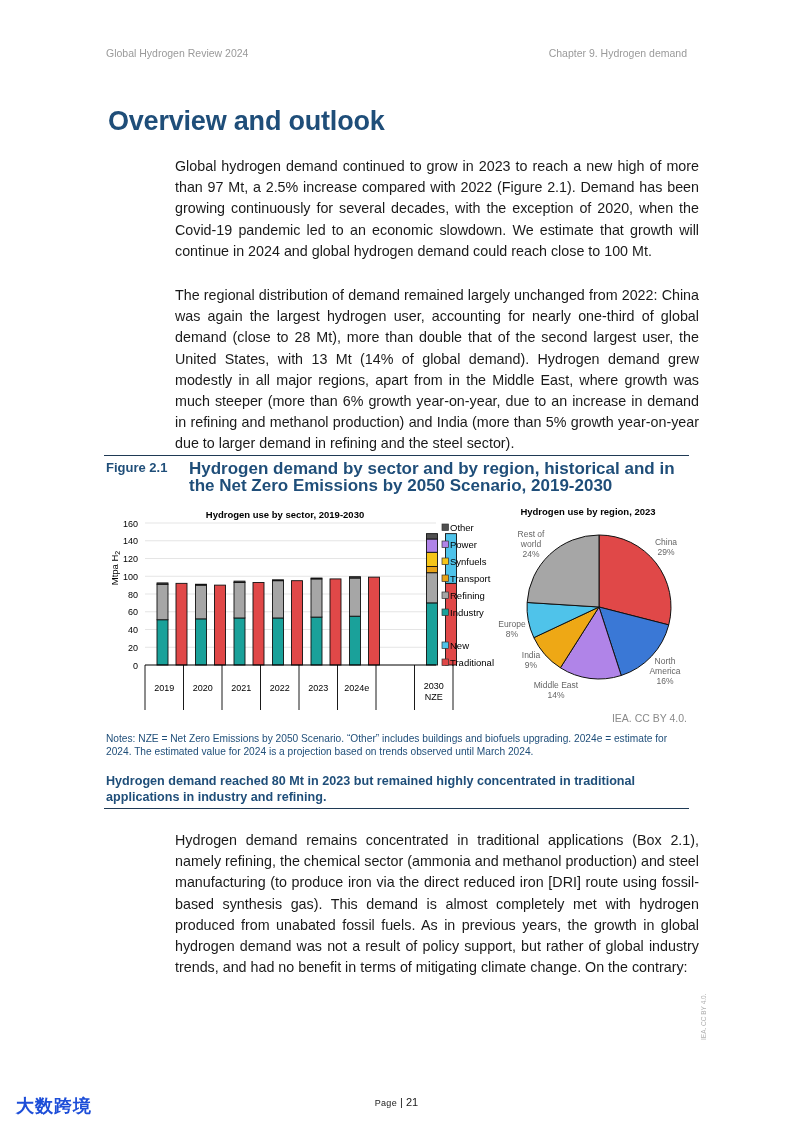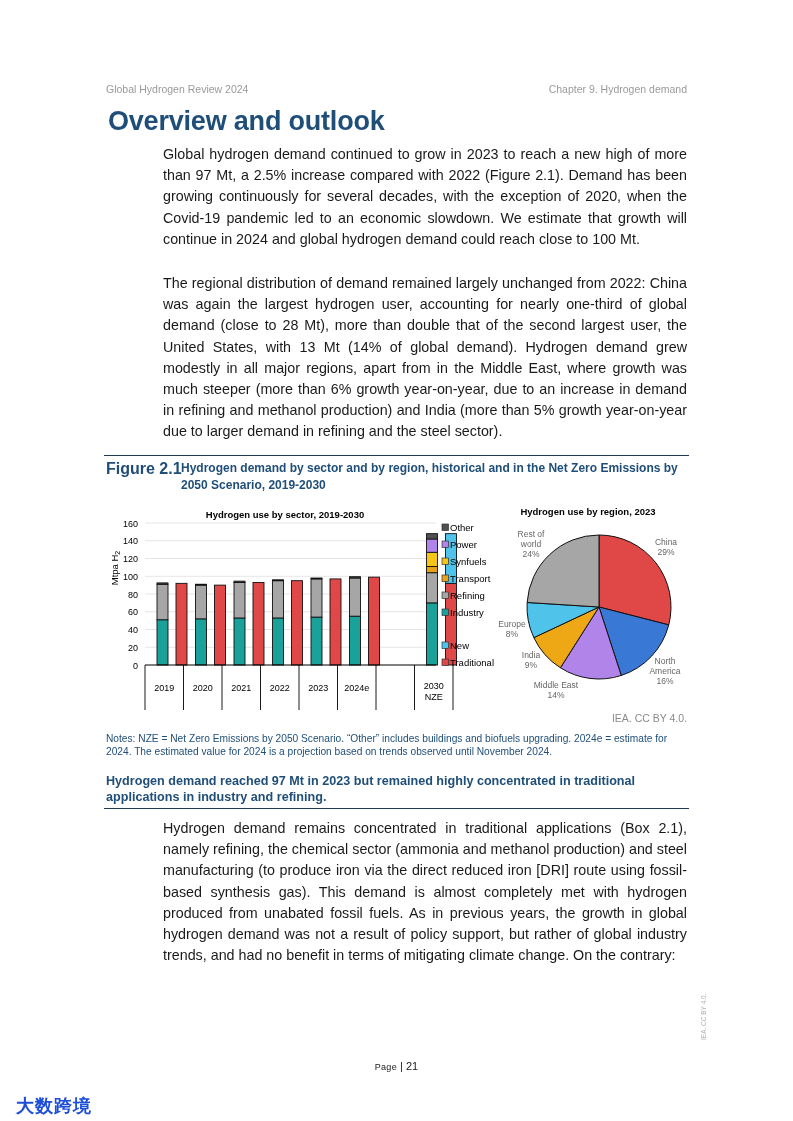--- a/index.html
+++ b/index.html
@@ -1,34 +1,34 @@
 <!DOCTYPE html>
 <html><head>
 <meta charset="utf-8">
 <style>
   html, body { margin: 0; padding: 0; background: #ffffff; }
   body { width: 793px; height: 1121px; position: relative; overflow: hidden; font-family: "Liberation Sans", sans-serif; color: #1a1a1a; }
-  .hdr { position: absolute; top: 47px; font-size: 10.5px; color: #9a9a9a; margin-top: 36px; }
+  .hdr { position: absolute; top: 47px; font-size: 10.5px; color: #9a9a9a; }
   .hdr-left { left: 106px; }
   .hdr-right { right: 106px; }
   .title { position: absolute; left: 106px; top: 104px; font-size: 27px; font-weight: bold; color: #1f4e79; margin: 2px; letter-spacing: -0.2px; }
-  .para { position: absolute; left: 163px; width: 524px; font-size: 14.3px; line-height: 21.2px; text-align: justify; margin: 0; color: #1a1a1a; }
+  .para { position: absolute; left: 163px; width: 524px; font-size: 14.3px; line-height: 21.2px; text-align: justify; margin: 12px; color: #1a1a1a; }
   .p1 { top: 144px; }
   .p2 { top: 273px; }
   .p3 { top: 818px; }
   .rule { position: absolute; left: 104px; width: 585px; height: 0; border-top: 1.3px solid #1f3a55; }
   .rule-top { top: 455px; }
   .rule-bottom { top: 808px; }
-  .fig-label { position: absolute; left: 106px; top: 460px; font-size: 16px; font-weight: bold; color: #1f4e79; }
-  .fig-title { position: absolute; left: 181px; top: 460px; width: 500px; font-size: 12px; font-weight: bold; color: #1f4e79; line-height: 17px; }
+  .fig-label { position: absolute; left: 106px; top: 460px; font-size: 13px; font-weight: bold; color: #1f4e79; }
+  .fig-title { position: absolute; left: 189px; top: 460px; width: 500px; font-size: 17px; font-weight: bold; color: #1f4e79; line-height: 17px; }
   .chart-svg { position: absolute; left: 100px; top: 500px; }
   .credit { position: absolute; right: 106px; top: 712px; font-size: 10.5px; color: #8a8a8a; }
   .notes { position: absolute; left: 106px; top: 733px; width: 583px; font-size: 10.2px; line-height: 12.5px; color: #1f4e79; }
   .takeaway { position: absolute; left: 106px; top: 773px; width: 583px; font-size: 12.6px; font-weight: bold; color: #1f4e79; line-height: 16px; }
-  .page-num { position: absolute; left: 0; width: 793px; top: 1060px; text-align: center; font-size: 11px; color: #1a1a1a; }
+  .page-num { position: absolute; left: 0; width: 793px; top: 1096px; text-align: center; font-size: 11px; color: #1a1a1a; }
   .page-num .sc { font-size: 9px; letter-spacing: 0.3px; }
   .side-credit { position: absolute; left: 700px; top: 1040px; font-size: 6.5px; color: #b0b0b0; transform: rotate(-90deg); transform-origin: left top; white-space: nowrap; }
   .watermark { position: absolute; left: 16px; top: 1094px; font-size: 18px; color: #1d4ed8; font-weight: bold; letter-spacing: 1px; }
 </style>
 </head>
 <body>
 
 <div class="hdr hdr-left">Global Hydrogen Review 2024</div>
 <div class="hdr hdr-right">Chapter 9. Hydrogen demand</div>
 
@@ -162,21 +162,21 @@
         <text x="412" y="127" font-size="8.5" text-anchor="middle" fill="#666">Europe</text>
         <text x="412" y="137" font-size="8.5" text-anchor="middle" fill="#666">8%</text>
         <text x="431" y="37" font-size="8.5" text-anchor="middle" fill="#666">Rest of</text>
         <text x="431" y="47" font-size="8.5" text-anchor="middle" fill="#666">world</text>
         <text x="431" y="57" font-size="8.5" text-anchor="middle" fill="#666">24%</text>
       </g>
   </g>
 </svg>
 
 <div class="credit">IEA. CC BY 4.0.</div>
-<div class="notes">Notes: NZE = Net Zero Emissions by 2050 Scenario. “Other” includes buildings and biofuels upgrading. 2024e = estimate for 2024. The estimated value for 2024 is a projection based on trends observed until November 2024.</div>
-<div class="takeaway">Hydrogen demand reached 97 Mt in 2023 but remained highly concentrated in traditional applications in industry and refining.</div>
+<div class="notes">Notes: NZE = Net Zero Emissions by 2050 Scenario. “Other” includes buildings and biofuels upgrading. 2024e = estimate for 2024. The estimated value for 2024 is a projection based on trends observed until March 2024.</div>
+<div class="takeaway">Hydrogen demand reached 80 Mt in 2023 but remained highly concentrated in traditional applications in industry and refining.</div>
 <div class="rule rule-bottom"></div>
 
 <p class="para p3">Hydrogen demand remains concentrated in traditional applications (Box 2.1), namely refining, the chemical sector (ammonia and methanol production) and steel manufacturing (to produce iron via the direct reduced iron [DRI] route using fossil-based synthesis gas). This demand is almost completely met with hydrogen produced from unabated fossil fuels. As in previous years, the growth in global hydrogen demand was not a result of policy support, but rather of global industry trends, and had no benefit in terms of mitigating climate change. On the contrary:</p>
 
 <div class="page-num"><span class="sc">Page</span><span> | </span><span>21</span></div>
 <div class="side-credit">IEA. CC BY 4.0.</div>
 <div class="watermark">大数跨境</div>
 
 </body></html>

